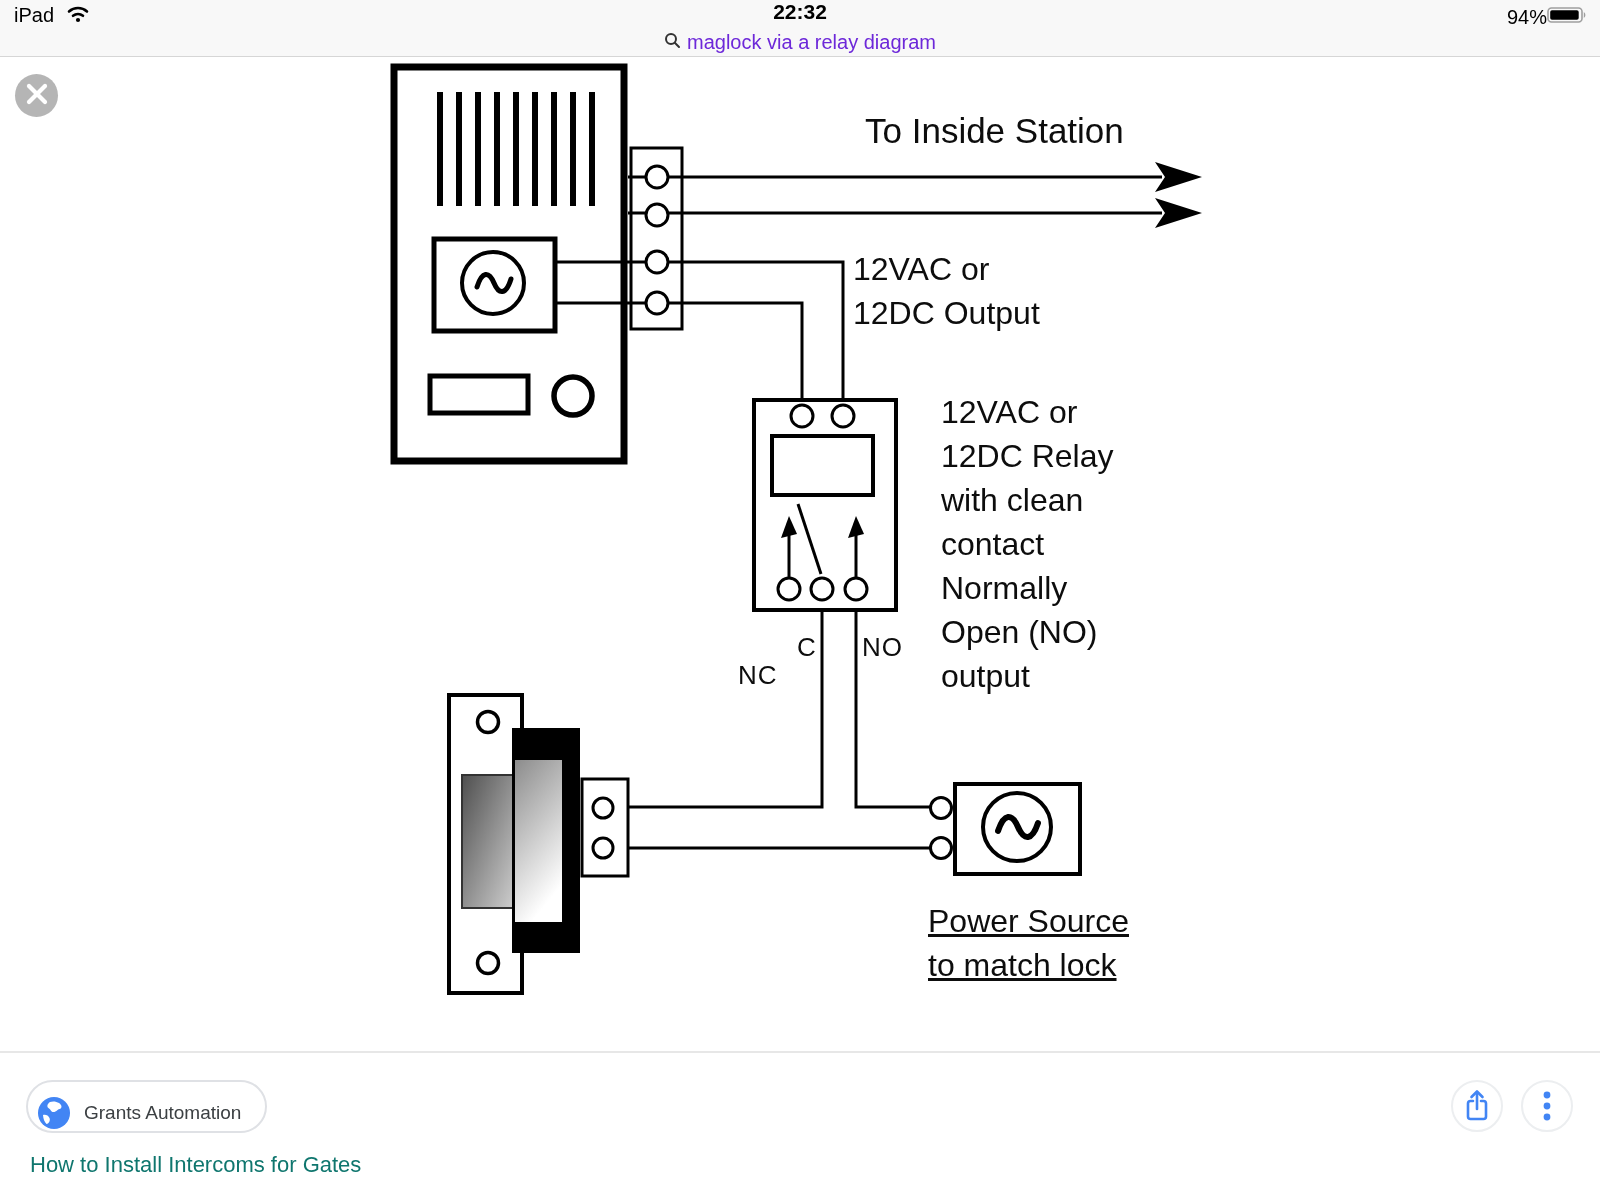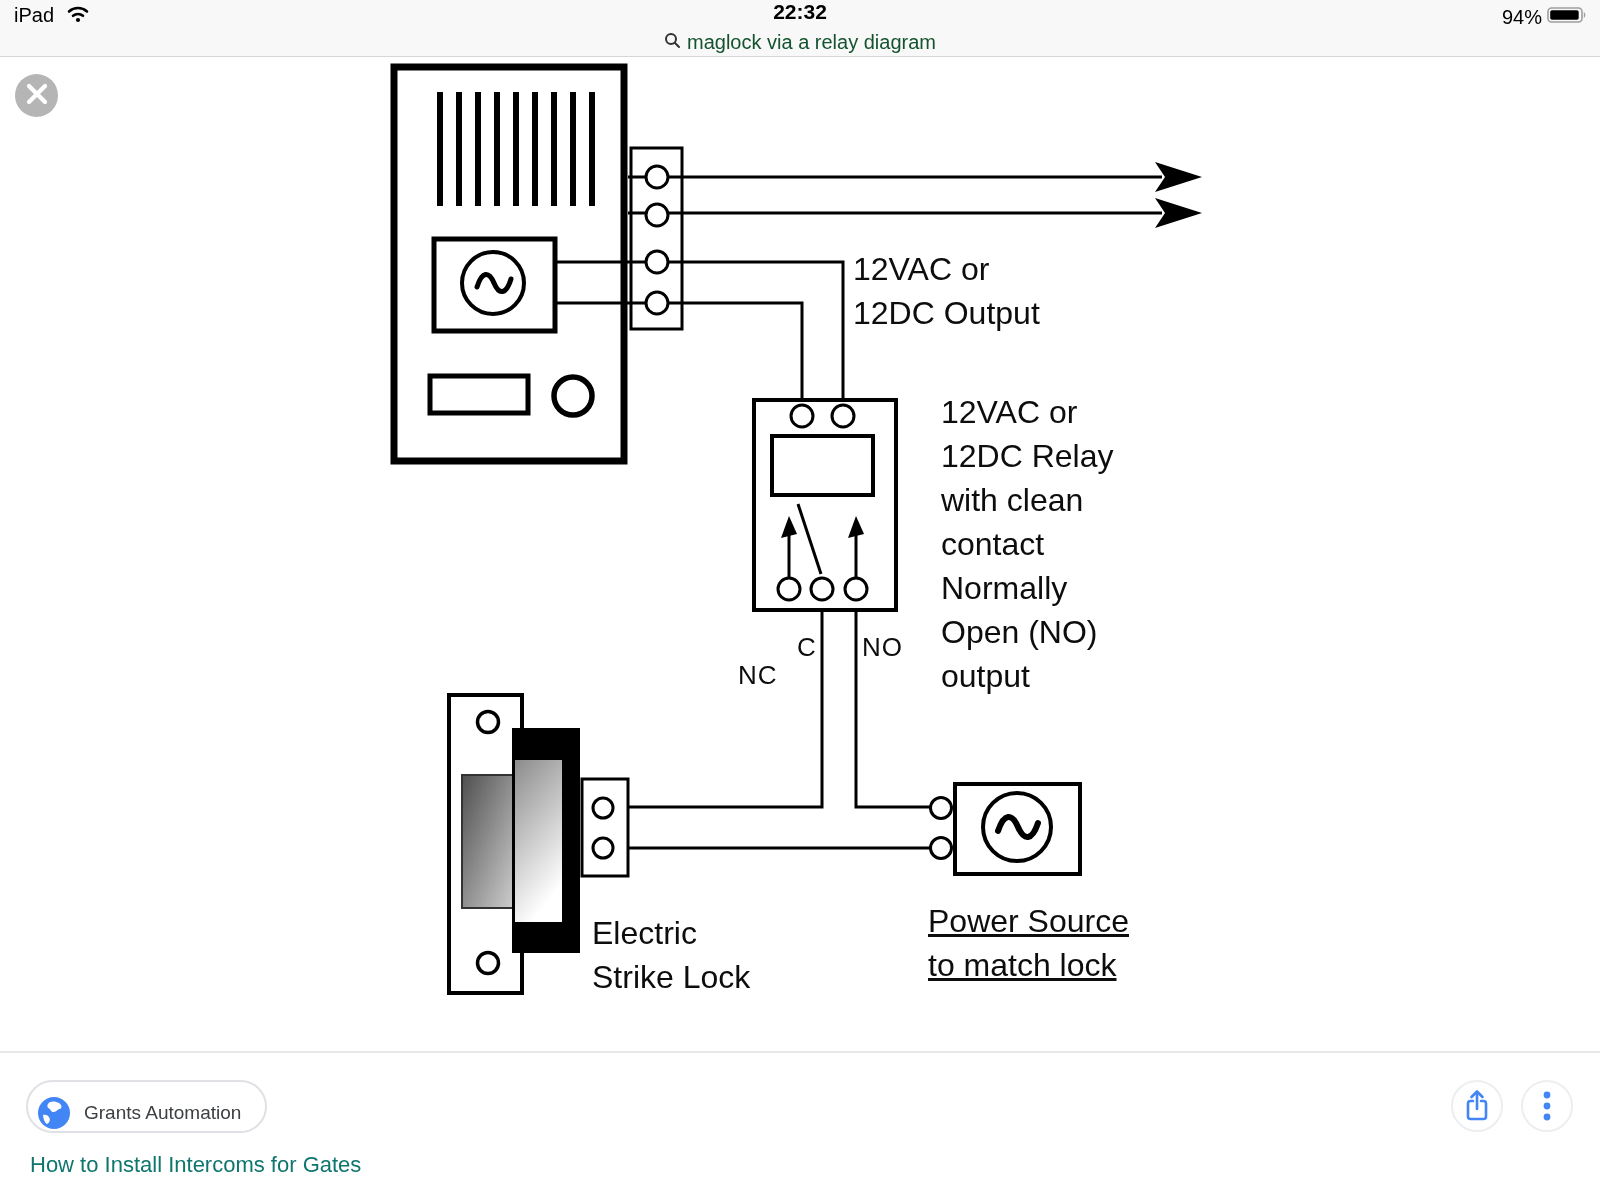--- a/index.html
+++ b/index.html
@@ -12,22 +12,22 @@
 
   
   .statusbar{
     left:0;top:0;width:1600px;height:57px;background:#f8f8f8;
     border-bottom:1px solid #d6d6d6;box-sizing:border-box;
   }
   .sb-left{left:14px;top:4px;display:flex;align-items:center;gap:12px;}
   .sb-device{font-size:20px;color:#000;}
   .sb-time{left:0;top:0;width:1600px;text-align:center;font-size:21px;font-weight:700;color:#000;}
   .sb-query{left:0;top:31px;width:1600px;display:flex;justify-content:center;align-items:center;gap:6px;}
-  .sb-query-text{font-size:20px;color:#14532d;}
-  .sb-right{right:12px;top:5px;display:flex;align-items:center;gap:5px;}
+  .sb-query-text{font-size:20px;color:#6d28d9;}
+  .sb-right{right:12px;top:5px;display:flex;align-items:center;}
   .sb-batt-text{font-size:20px;color:#000;}
 
   
   .closebtn{
     left:15px;top:74px;width:43px;height:43px;border-radius:50%;
     background:#b5b5b5;display:flex;align-items:center;justify-content:center;cursor:pointer;
   }
 
   
   .dlabel{color:#0d0d0d;white-space:pre-line;line-height:44px;font-size:32px;letter-spacing:0px;}
@@ -182,34 +182,33 @@
 
   <g>
     <rect x="955" y="784" width="125" height="90" fill="#fff" stroke="#000" stroke-width="4"></rect>
     <circle cx="941" cy="808" r="10.5" fill="#fff" stroke="#000" stroke-width="3"></circle>
     <circle cx="941" cy="848" r="10.5" fill="#fff" stroke="#000" stroke-width="3"></circle>
     <circle cx="1017" cy="827" r="34" fill="#fff" stroke="#000" stroke-width="4"></circle>
     <path d="M998 831 C 1004 813, 1012 813, 1018 827 C 1024 841, 1032 841, 1038 823" fill="none" stroke="#000" stroke-width="6" stroke-linecap="round"></path>
   </g>
 </svg>
 
+  <div class="abs dlabel dlabel-big" style="left:865px;top:54px;">To Inside Station</div>
   <div class="abs dlabel" style="left:853px;top:190px;">12VAC or
 12DC Output</div>
   <div class="abs dlabel" style="left:941px;top:333px;">12VAC or
 12DC Relay
 with clean
 contact
 Normally
 Open (NO)
 output</div>
   <div class="abs dlabel dlabel-sm" style="left:738px;top:577px;margin-top:28px;">NC</div>
   <div class="abs dlabel dlabel-sm" style="left:797px;top:577px;">C</div>
   <div class="abs dlabel dlabel-sm" style="left:862px;top:577px;">NO</div>
-  <div class="abs dlabel" style="left:592px;top:854px;">Electric
-Strike Lock</div>
   <div class="abs dlabel" style="left:928px;top:842px;text-decoration:underline;">Power Source
 to match lock</div>
 </div>
 
 <div class="abs divider"></div>
 
 <div class="abs chip">
   <span style="display:flex;">
     <svg width="34" height="34" viewBox="0 0 34 34">
       <circle cx="17" cy="17" r="16" fill="#4285f4"></circle>

